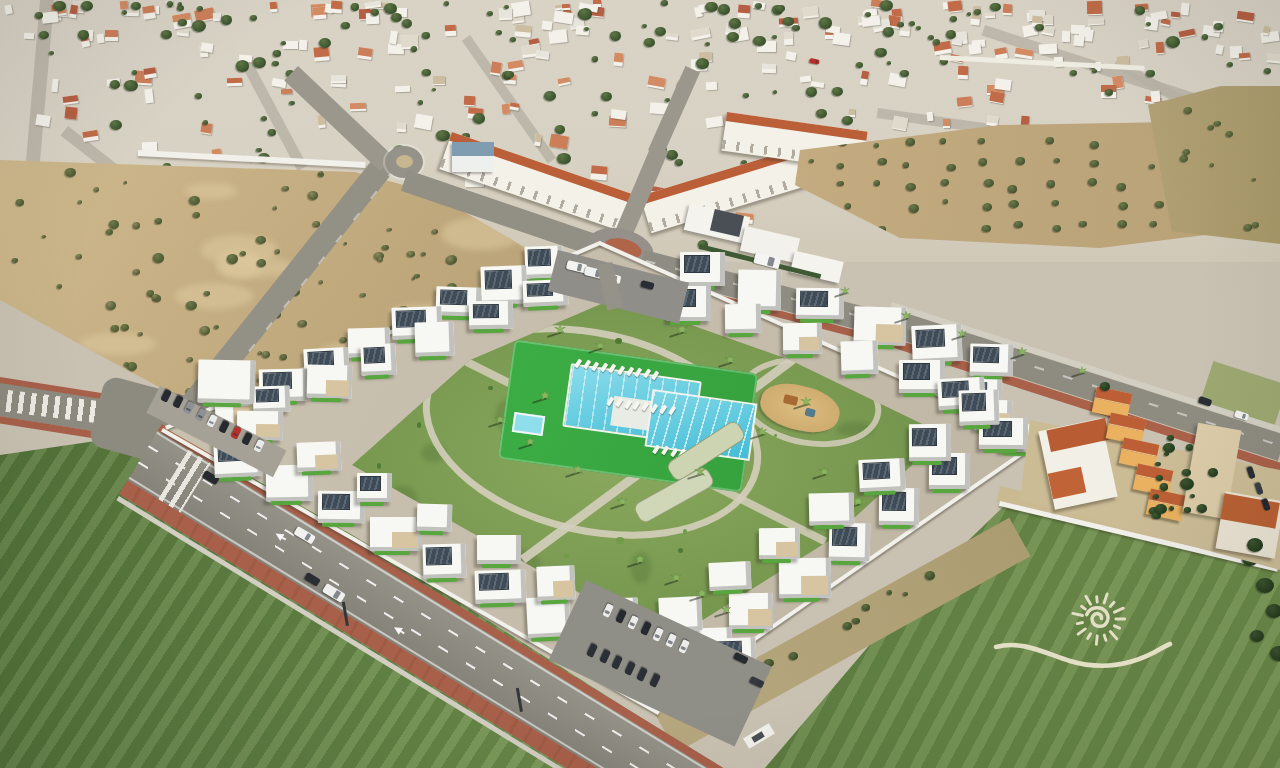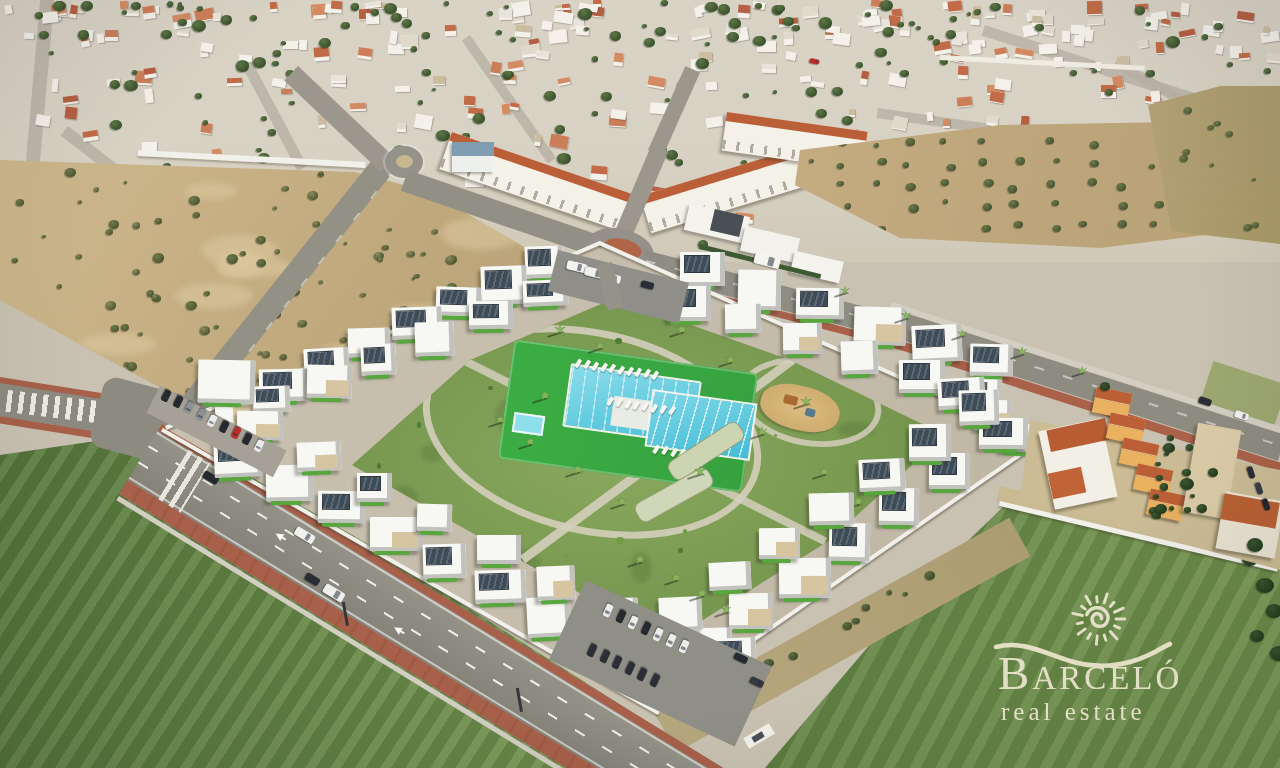--- a/index.html
+++ b/index.html
@@ -1505,16 +1505,14 @@
           <line x1="21.249999999999993" y1="14.844555433772328" x2="16.4685335082321" y2="6.562812535342232"></line>
           <line x1="28.170751892816067" y1="12.595866831055215" x2="27.575057339062287" y2="6.928211743246273"></line>
           <line x1="35.407797401561574" y1="13.356510964834811" x2="38.42998827627914" y2="4.055163863515276"></line>
           <line x1="41.70978561128001" y1="16.994965554145594" x2="45.58088833401015" y2="12.695670424092135"></line>
           <line x1="45.98704550874552" y1="22.882108746173497" x2="55.14092137273454" y2="18.806540629772126"></line>
         </g>
     </svg>
     <svg id="wave-svg" width="182" height="36" viewBox="0 0 182 36" fill="none" stroke="currentColor" stroke-linecap="round">
       <path d="M4,9 C30,2 52,15 78,23 C110,32.5 140,28 170,10 C173,8.2 176,6.8 178,6" stroke-width="4.6"></path>
     </svg>
-    <div class="brand">BARCELÓ</div>
-    <div class="sub">real estate</div>
   </div>
 </div>
 
 </body></html>

